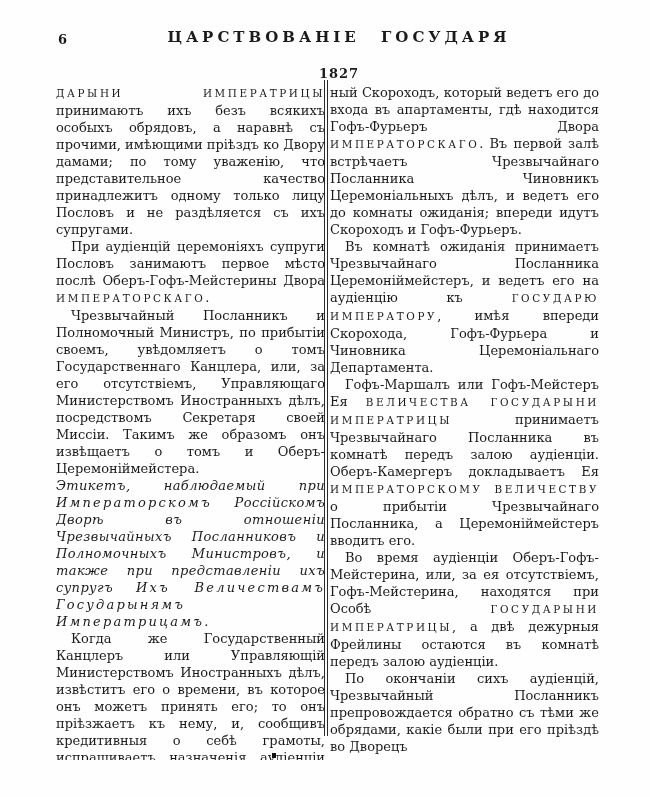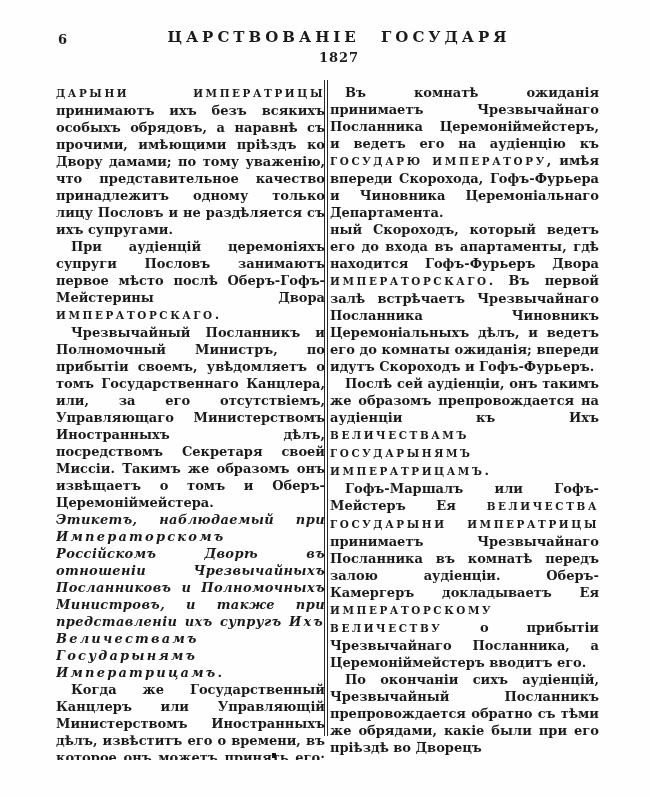--- a/index.html
+++ b/index.html
@@ -18,42 +18,41 @@
   .header{
     position:absolute;top:28px;left:0;right:0;
     text-align:center;
     padding-left:28px;
   }
   .header-title{
     font-size:15px;font-weight:bold;
     letter-spacing:4px;word-spacing:12px;
   }
   .header-year{
-    margin-top:4px;
+    margin-top:20px;
     font-size:13px;font-weight:bold;letter-spacing:1px;
   }
   .column{
     position:absolute;top:84px;
     width:269px;height:676px;
     font-size:13px;line-height:17px;
     overflow:hidden;
   }
   .column-left{left:56px;}
   .column-right{left:330px;}
   .divider{
     position:absolute;left:324px;top:80px;height:656px;
     width:2px;
     border-left:1px solid #2a2a2a;
     border-right:1px solid #2a2a2a;
   }
   .para{
     margin:0;
     text-indent:15px;
     text-align:justify;
-    font-weight:bold;
   }
   .para.noindent{text-indent:0;}
   .para.italic{font-style:italic;letter-spacing:0.4px;}
   .seg-sc{
     font-size:0.8em;
     letter-spacing:2.6px;
     text-transform:uppercase;
   }
   .seg-sp{letter-spacing:2.2px;}
   .ink-speck{
@@ -77,22 +76,22 @@
 
   <div class="column column-left">
       <p class="para noindent"><span class="seg-sc">дарыни Императрицы</span><span class="seg-n"> принимаютъ ихъ безъ всякихъ особыхъ обрядовъ, а наравнѣ съ прочими, имѣющими пріѣздъ ко Двору дамами; по тому уваженію, что представительное качество принадлежитъ одному только лицу Пословъ и не раздѣляется съ ихъ супругами.</span></p>
       <p class="para"><span class="seg-n">При аудіенцій церемоніяхъ супруги Пословъ занимаютъ первое мѣсто послѣ Оберъ-Гофъ-Мейстерины Двора </span><span class="seg-sc">Императорскаго</span><span class="seg-n">.</span></p>
       <p class="para"><span class="seg-n">Чрезвычайный Посланникъ и Полномочный Министръ, по прибытіи своемъ, увѣдомляетъ о томъ Государственнаго Канцлера, или, за его отсутствіемъ, Управляющаго Министерствомъ Иностранныхъ дѣлъ, посредствомъ Секретаря своей Миссіи. Такимъ же образомъ онъ извѣщаетъ о томъ и Оберъ-Церемоніймейстера.</span></p>
       <p class="para italic noindent"><span class="seg-n">Этикетъ, наблюдаемый при </span><span class="seg-sp">Императорскомъ</span><span class="seg-n"> Россійскомъ Дворѣ въ отношеніи Чрезвычайныхъ Посланниковъ и Полномочныхъ Министровъ, и также при представленіи ихъ супругъ </span><span class="seg-sp">Ихъ Величествамъ Государынямъ Императрицамъ</span><span class="seg-n">.</span></p>
       <p class="para"><span class="seg-n">Когда же Государственный Канцлеръ или Управляющій Министерствомъ Иностранныхъ дѣлъ, извѣститъ его о времени, въ которое онъ можетъ принять его; то онъ пріѣзжаетъ къ нему, и, сообщивъ кредитивныя о себѣ грамоты, испрашиваетъ назначенія аудіенціи для его представленія.</span></p>
     </div>
 
   <div class="column column-right">
+      <p class="para noindent"><span class="seg-n">ный Скороходъ, который ведетъ его до входа въ апартаменты, гдѣ находится Гофъ-Фурьеръ Двора </span><span class="seg-sc">Императорскаго</span><span class="seg-n">. Въ первой залѣ встрѣчаетъ Чрезвычайнаго Посланника Чиновникъ Церемоніальныхъ дѣлъ, и ведетъ его до комнаты ожиданія; впереди идутъ Скороходъ и Гофъ-Фурьеръ.</span></p>
       <p class="para"><span class="seg-n">Въ комнатѣ ожиданія принимаетъ Чрезвычайнаго Посланника Церемоніймейстеръ, и ведетъ его на аудіенцію къ </span><span class="seg-sc">Государю Императору</span><span class="seg-n">, имѣя впереди Скорохода, Гофъ-Фурьера и Чиновника Церемоніальнаго Департамента.</span></p>
-      <p class="para noindent"><span class="seg-n">ный Скороходъ, который ведетъ его до входа въ апартаменты, гдѣ находится Гофъ-Фурьеръ Двора </span><span class="seg-sc">Императорскаго</span><span class="seg-n">. Въ первой залѣ встрѣчаетъ Чрезвычайнаго Посланника Чиновникъ Церемоніальныхъ дѣлъ, и ведетъ его до комнаты ожиданія; впереди идутъ Скороходъ и Гофъ-Фурьеръ.</span></p>
-      <p class="para"><span class="seg-n">Послѣ сей аудіенціи, онъ такимъ же образомъ препровождается на аудіенціи къ Ихъ </span><span class="seg-sc">Величествамъ Государынямъ Императрицамъ</span><span class="seg-n">.</span></p>
       <p class="para"><span class="seg-n">Гофъ-Маршалъ или Гофъ-Мейстеръ Ея </span><span class="seg-sc">Величества Государыни Императрицы</span><span class="seg-n"> принимаетъ Чрезвычайнаго Посланника въ комнатѣ передъ залою аудіенціи. Оберъ-Камергеръ докладываетъ Ея </span><span class="seg-sc">Императорскому Величеству</span><span class="seg-n"> о прибытіи Чрезвычайнаго Посланника, а Церемоніймейстеръ вводитъ его.</span></p>
+      <p class="para"><span class="seg-n">Во время аудіенціи Оберъ-Гофъ-Мейстерина, или, за ея отсутствіемъ, Гофъ-Мейстерина, находятся при Особѣ </span><span class="seg-sc">Государыни Императрицы</span><span class="seg-n">, а двѣ дежурныя Фрейлины остаются въ комнатѣ передъ залою аудіенціи.</span></p>
       <p class="para"><span class="seg-n">По окончаніи сихъ аудіенцій, Чрезвычайный Посланникъ препровождается обратно съ тѣми же обрядами, какіе были при его пріѣздѣ во Дворецъ </span></p>
     </div>
 
   <div class="ink-speck"></div>
 
 </div>
 
 </body></html>

